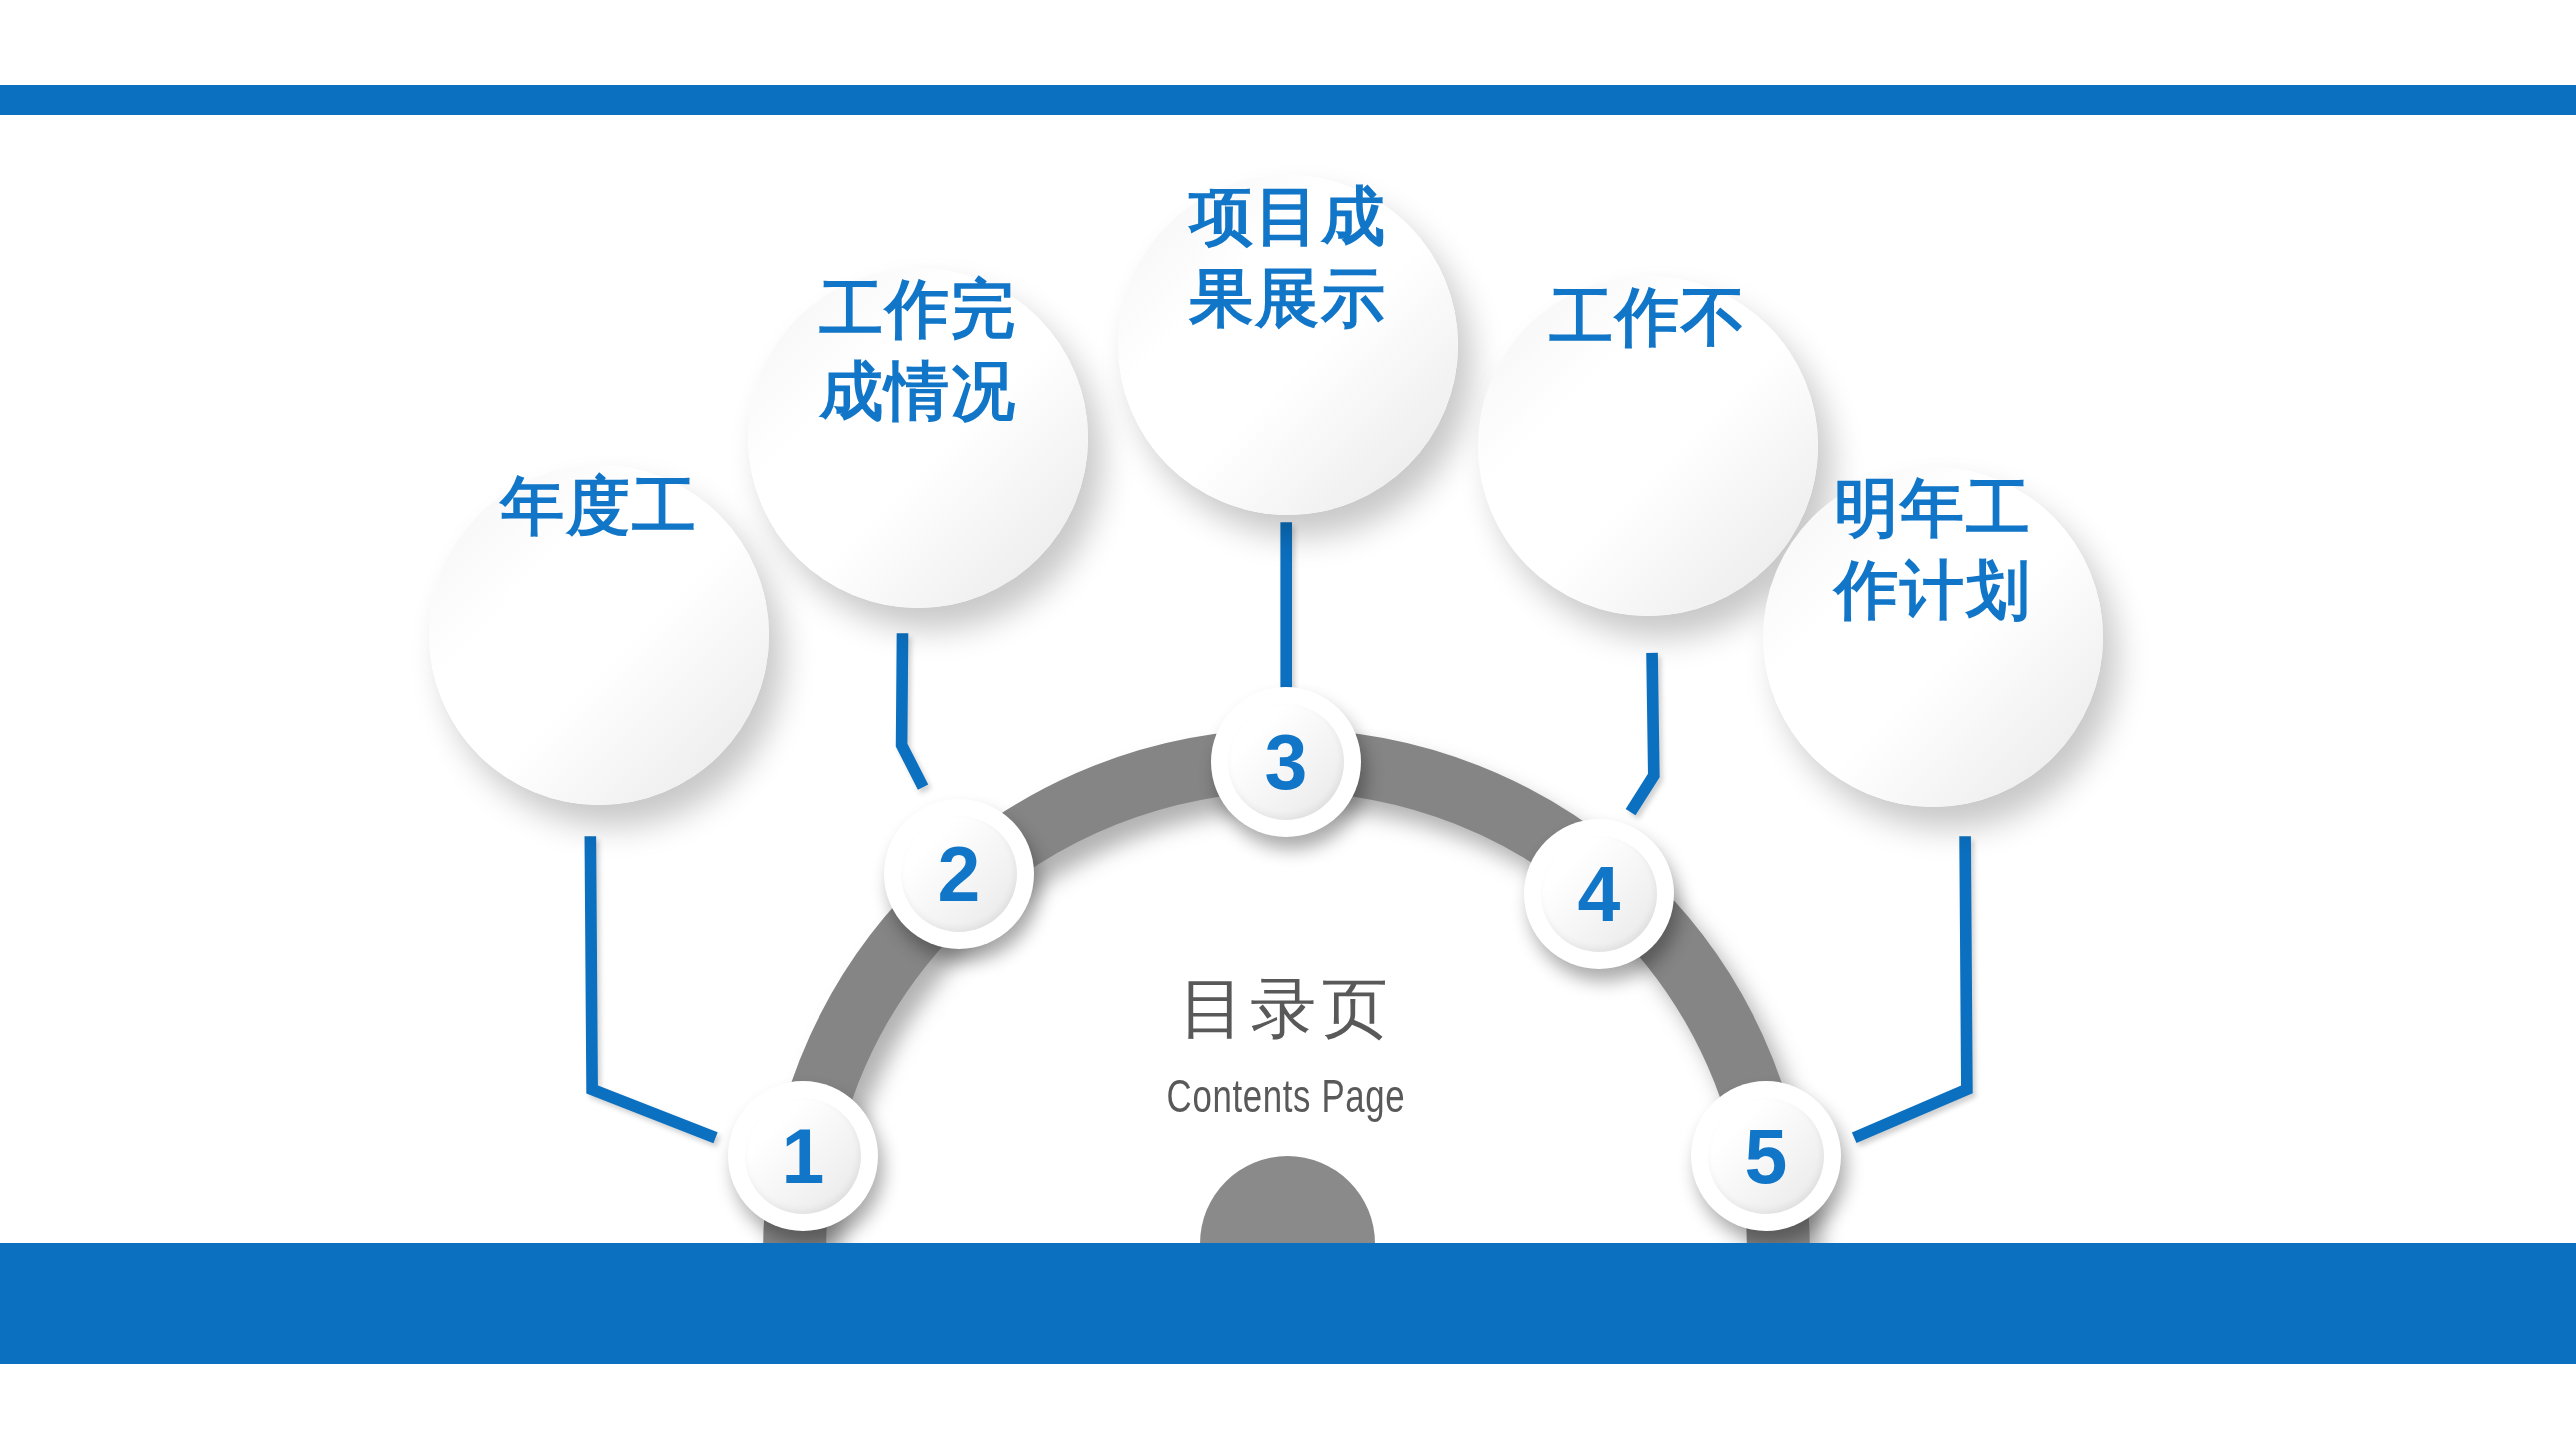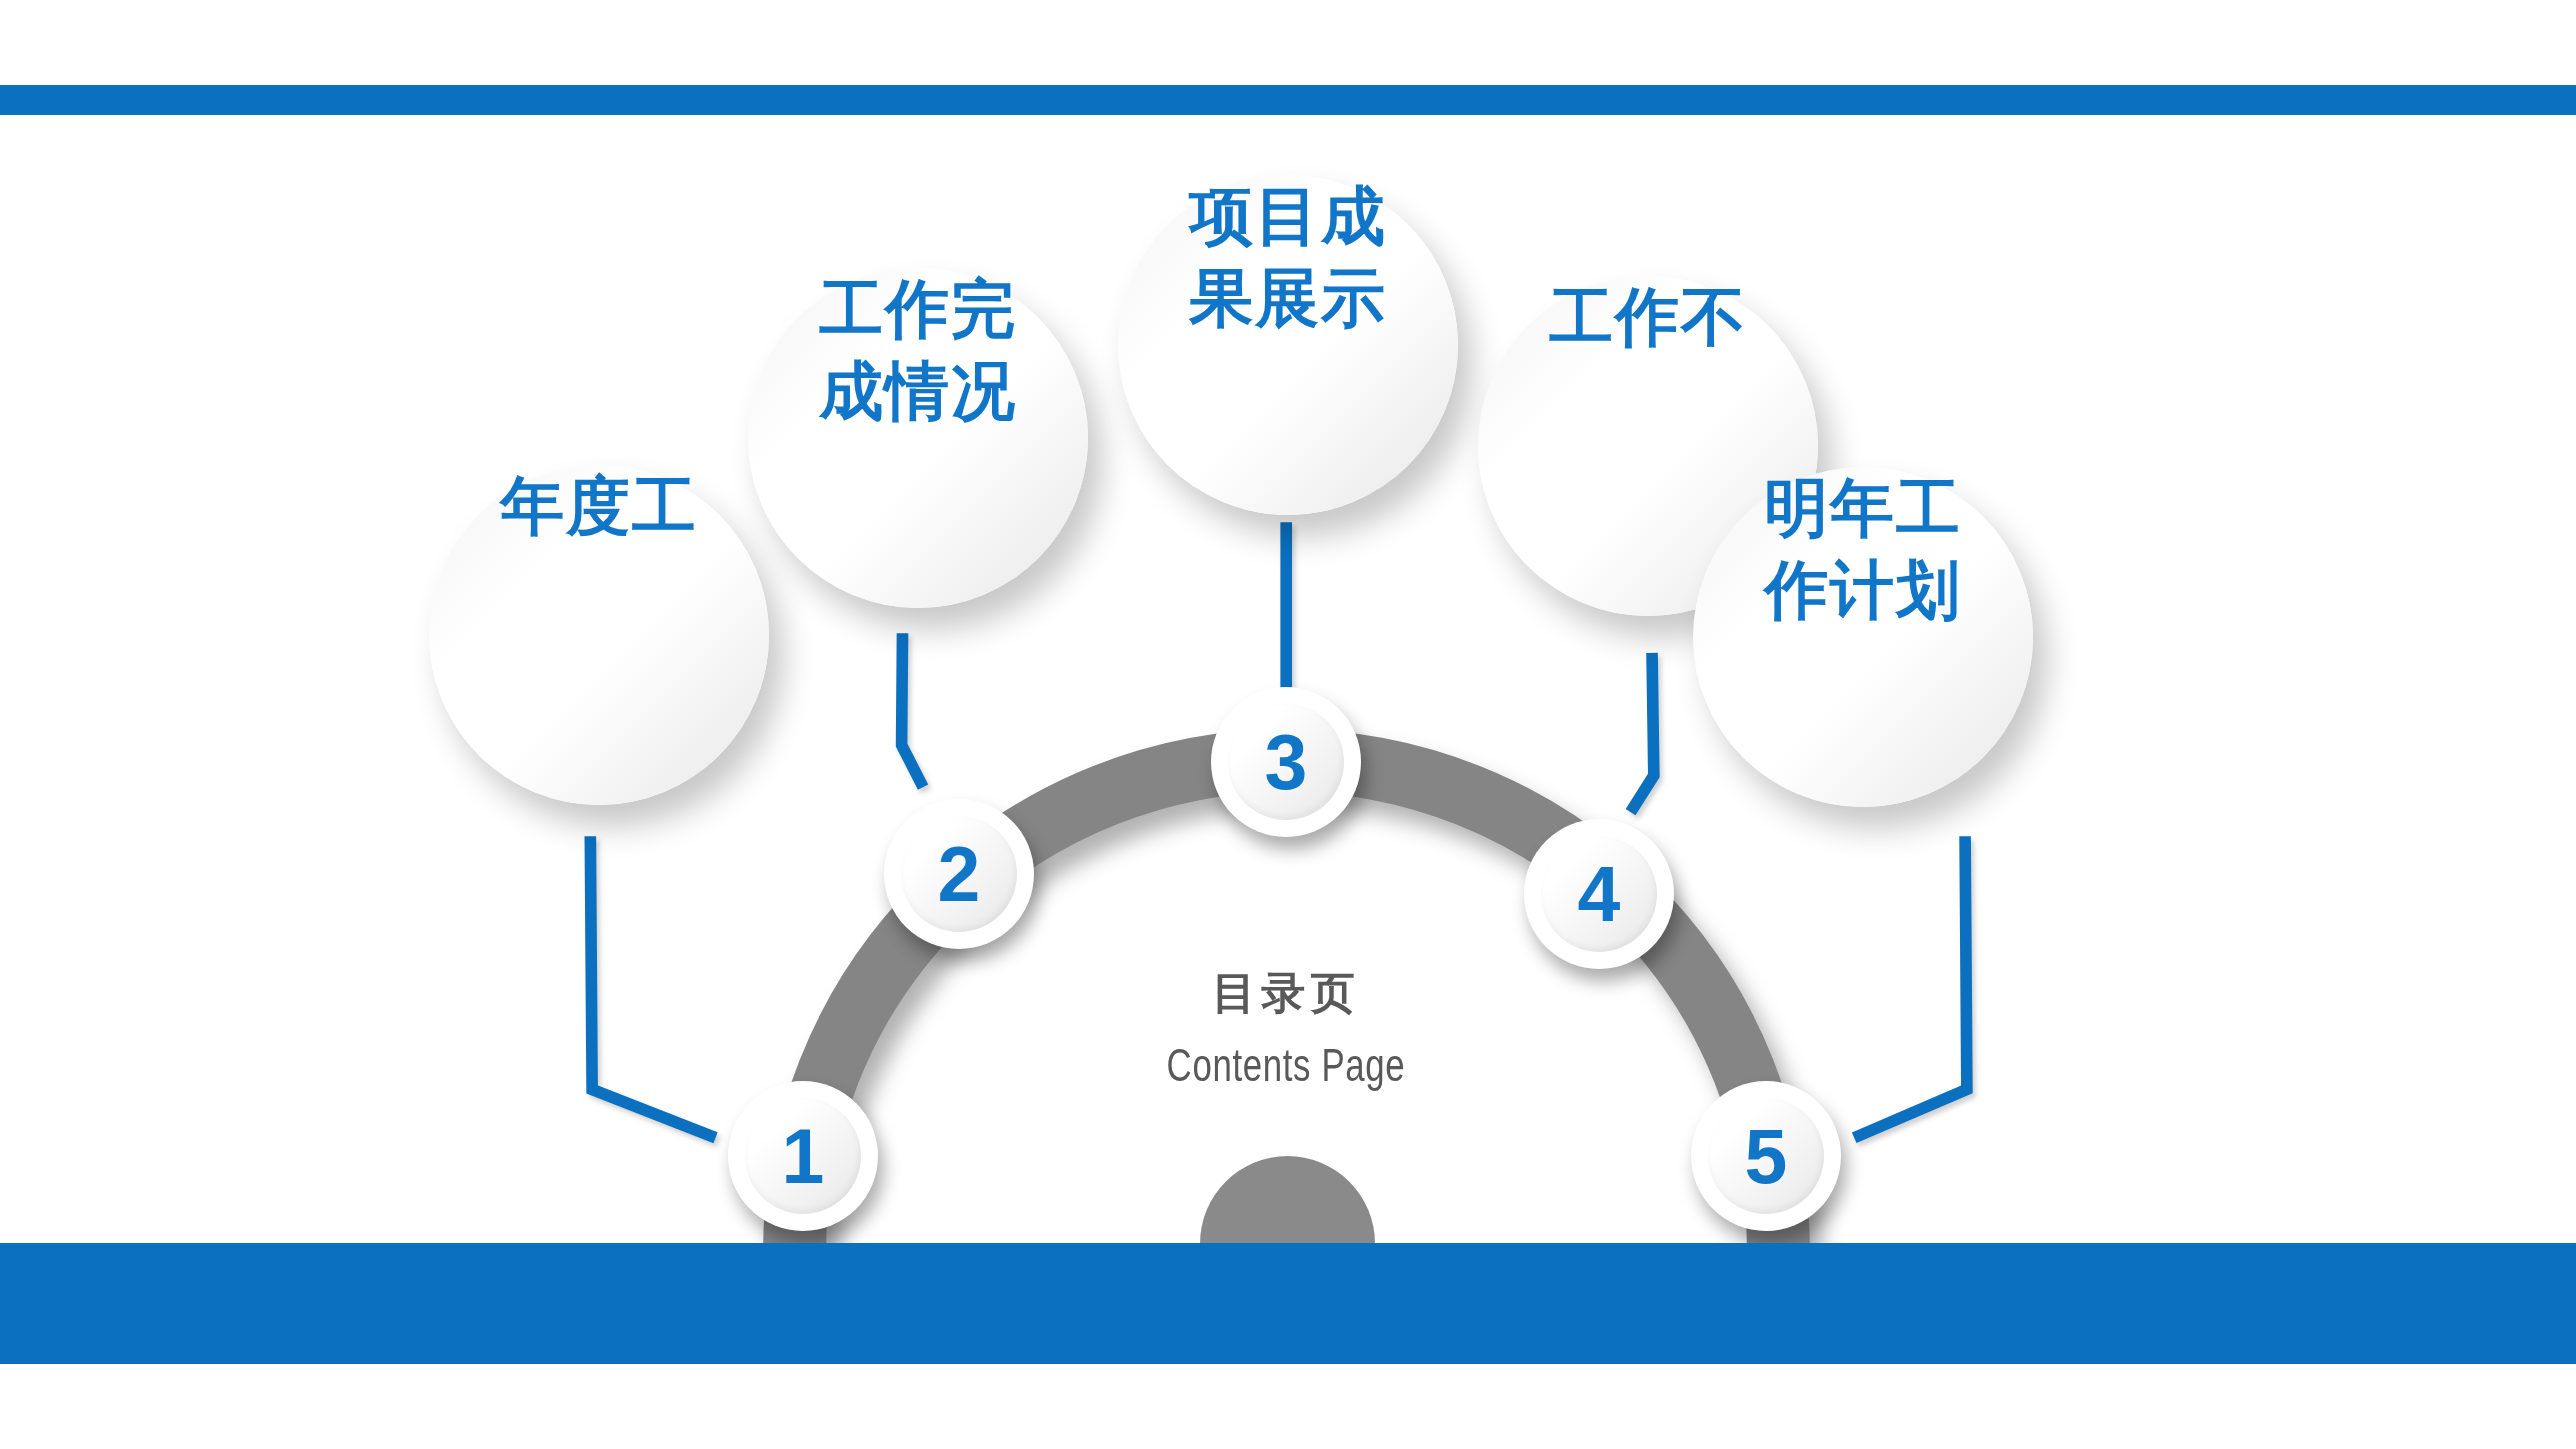--- a/index.html
+++ b/index.html
@@ -57,30 +57,30 @@
     box-shadow:inset -1.8px -3.6px 7.2px rgba(0,0,0,0.06);
     display:flex;align-items:center;justify-content:center;
   }
   .node-num{font-size:77px;font-weight:700;color:var(--number-blue,#1276c8);line-height:1;}
 
   
   .title-block{
     position:absolute;left:928px;top:964px;width:716px;text-align:center;z-index:5;
     color:var(--title-gray,#595959);
   }
-  .title-cn{font-size:44px;font-weight:700;letter-spacing:5.4px;}
+  .title-cn{font-size:66px;font-weight:400;letter-spacing:5.4px;}
   .title-en{margin-top:14.3px;font-size:47px;font-weight:400;letter-spacing:0.9px;
     transform:scaleX(0.74);transform-origin:50% 50%;}
 
   
   .b1{left:429px;top:465px;}
   .b2{left:748px;top:268px;}
   .b3{left:1118px;top:175px;}
   .b4{left:1478px;top:276px;}
-  .b5{left:1693px;top:467px;}
+  .b5{left:1763px;top:467px;}
 
   
   .n1{left:728px;top:1081px;}
   .n2{left:884px;top:799px;}
   .n3{left:1211px;top:687px;}
   .n4{left:1524px;top:819px;}
   .n5{left:1691px;top:1081px;}
 </style>
 </head>
 <body>

